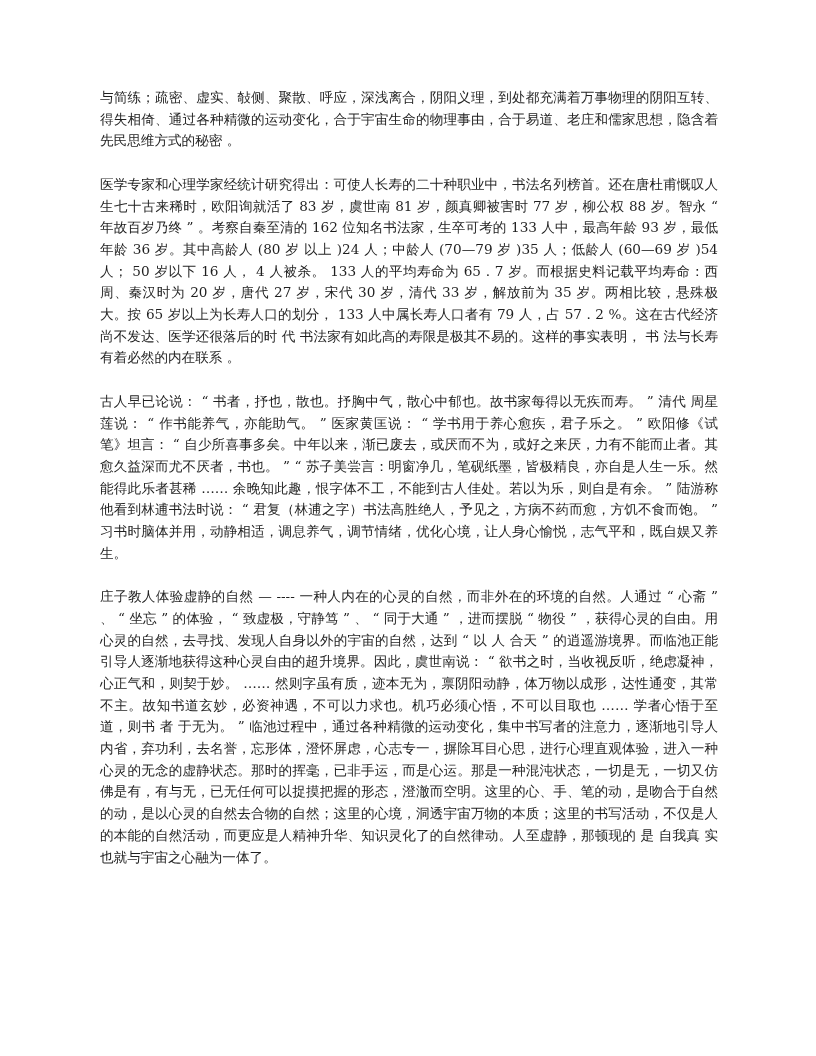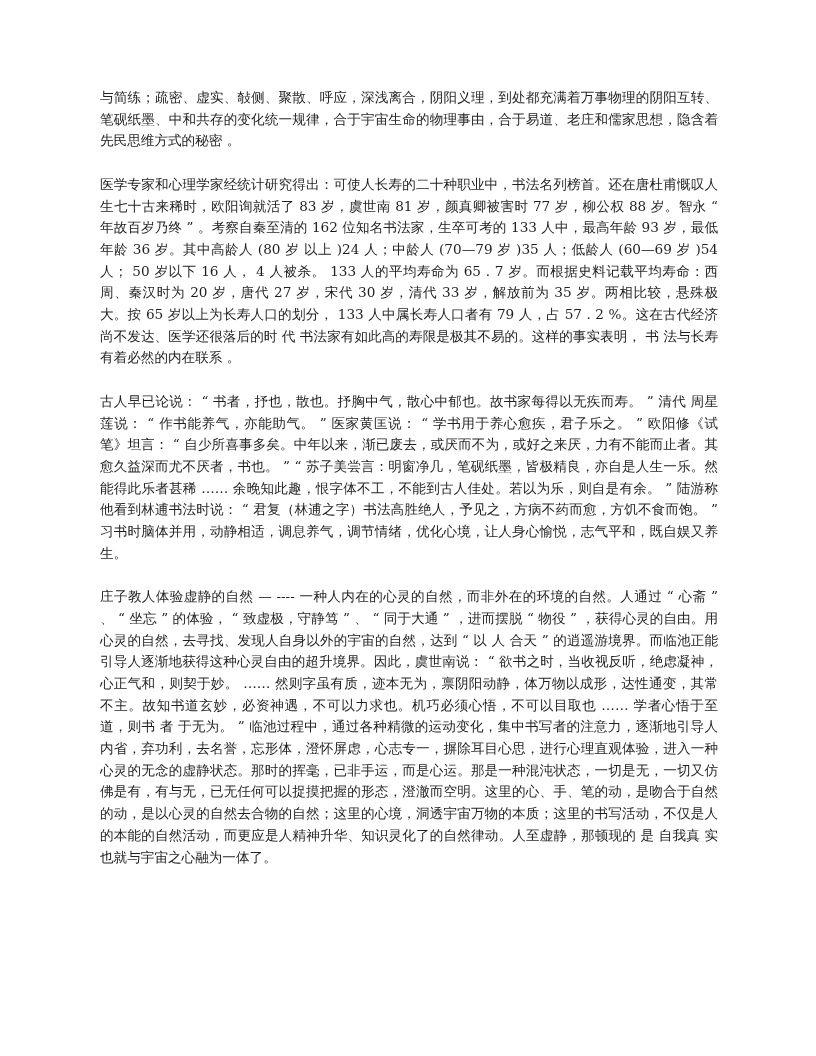--- a/index.html
+++ b/index.html
@@ -28,18 +28,18 @@
   .doc-text p {
     margin: 0 0 21.7px 0;
     padding: 0;
   }
 </style>
 </head>
 <body>
 
 <div class="page">
   <div class="doc-text">
-    <p>与简练；疏密、虚实、敧侧、聚散、呼应，深浅离合，阴阳义理，到处都充满着万事物理的阴阳互转、笔砚纸墨、中和共存的变化统一规律，合于宇宙生命的物理事由，合于易道、老庄和儒家思想，隐含着先民思维方式的秘密 。</p>
+    <p>与简练；疏密、虚实、敧侧、聚散、呼应，深浅离合，阴阳义理，到处都充满着万事物理的阴阳互转、得失相倚、通过各种精微的运动变化，合于宇宙生命的物理事由，合于易道、老庄和儒家思想，隐含着先民思维方式的秘密 。</p>
     <p>医学专家和心理学家经统计研究得出：可使人长寿的二十种职业中，书法名列榜首。还在唐杜甫慨叹人生七十古来稀时，欧阳询就活了 83 岁，虞世南 81 岁，颜真卿被害时 77 岁，柳公权 88 岁。智永 “ 年故百岁乃终 ” 。考察自秦至清的 162 位知名书法家，生卒可考的 133 人中，最高年龄 93 岁，最低年龄 36 岁。其中高龄人 (80 岁 以上 )24 人；中龄人 (70—79 岁 )35 人；低龄人 (60—69 岁 )54 人； 50 岁以下 16 人， 4 人被杀。 133 人的平均寿命为 65 . 7 岁。而根据史料记载平均寿命：西周、秦汉时为 20 岁，唐代 27 岁，宋代 30 岁，清代 33 岁，解放前为 35 岁。两相比较，悬殊极大。按 65 岁以上为长寿人口的划分， 133 人中属长寿人口者有 79 人，占 57 . 2 %。这在古代经济尚不发达、医学还很落后的时 代 书法家有如此高的寿限是极其不易的。这样的事实表明， 书 法与长寿有着必然的内在联系 。</p>
     <p>古人早已论说： “ 书者，抒也，散也。抒胸中气，散心中郁也。故书家每得以无疾而寿。 ” 清代 周星莲说： “ 作书能养气，亦能助气。 ” 医家黄匡说： “ 学书用于养心愈疾，君子乐之。 ” 欧阳修《试笔》坦言： “ 自少所喜事多矣。中年以来，渐已废去，或厌而不为，或好之来厌，力有不能而止者。其愈久益深而尤不厌者，书也。 ” “ 苏子美尝言：明窗净几，笔砚纸墨，皆极精良，亦自是人生一乐。然能得此乐者甚稀 …… 余晚知此趣，恨字体不工，不能到古人佳处。若以为乐，则自是有余。 ” 陆游称他看到林逋书法时说： “ 君复（林逋之字）书法高胜绝人，予见之，方病不药而愈，方饥不食而饱。 ” 习书时脑体并用，动静相适，调息养气，调节情绪，优化心境，让人身心愉悦，志气平和，既自娱又养生。</p>
     <p>庄子教人体验虚静的自然 — ---- 一种人内在的心灵的自然，而非外在的环境的自然。人通过 “ 心斋 ” 、 “ 坐忘 ” 的体验， “ 致虚极，守静笃 ” 、 “ 同于大通 ” ，进而摆脱 “ 物役 ” ，获得心灵的自由。用心灵的自然，去寻找、发现人自身以外的宇宙的自然，达到 “ 以 人 合天 ” 的逍遥游境界。而临池正能引导人逐渐地获得这种心灵自由的超升境界。因此，虞世南说： “ 欲书之时，当收视反听，绝虑凝神，心正气和，则契于妙。 …… 然则字虽有质，迹本无为，禀阴阳动静，体万物以成形，达性通变，其常不主。故知书道玄妙，必资神遇，不可以力求也。机巧必须心悟，不可以目取也 …… 学者心悟于至道，则书 者 于无为。 ” 临池过程中，通过各种精微的运动变化，集中书写者的注意力，逐渐地引导人内省，弃功利，去名誉，忘形体，澄怀屏虑，心志专一，摒除耳目心思，进行心理直观体验，进入一种心灵的无念的虚静状态。那时的挥毫，已非手运，而是心运。那是一种混沌状态，一切是无，一切又仿佛是有，有与无，已无任何可以捉摸把握的形态，澄澈而空明。这里的心、手、笔的动，是吻合于自然的动，是以心灵的自然去合物的自然；这里的心境，洞透宇宙万物的本质；这里的书写活动，不仅是人的本能的自然活动，而更应是人精神升华、知识灵化了的自然律动。人至虚静，那顿现的 是 自我真 实 也就与宇宙之心融为一体了。</p>
   </div>
 </div>
 
 </body></html>

